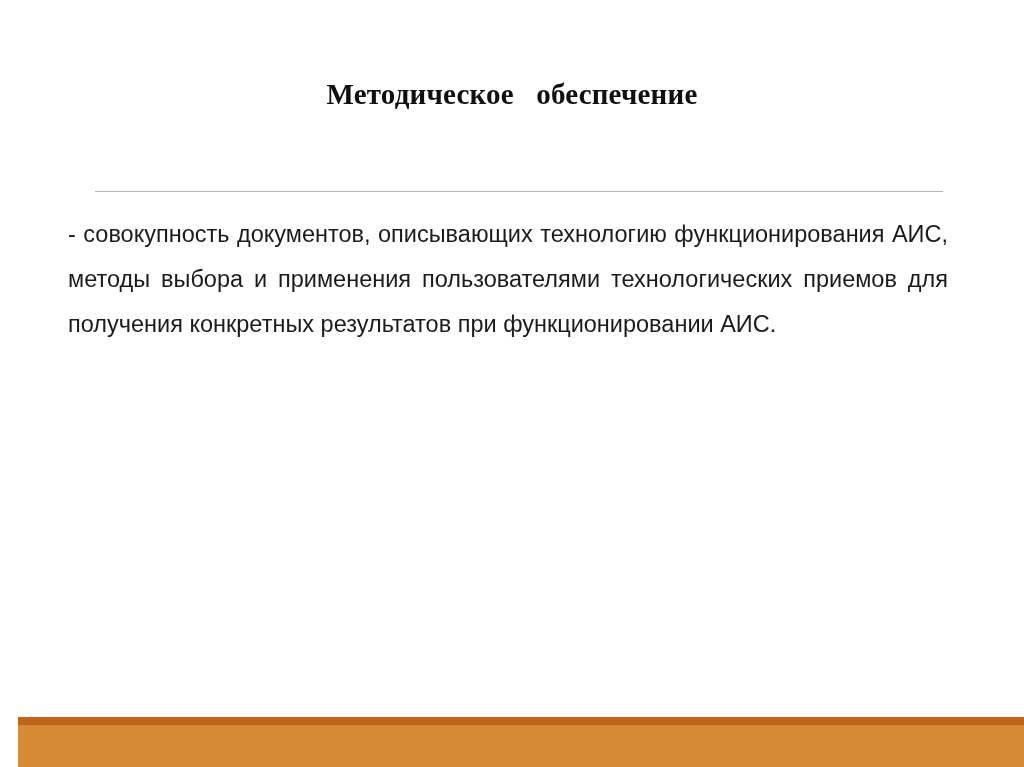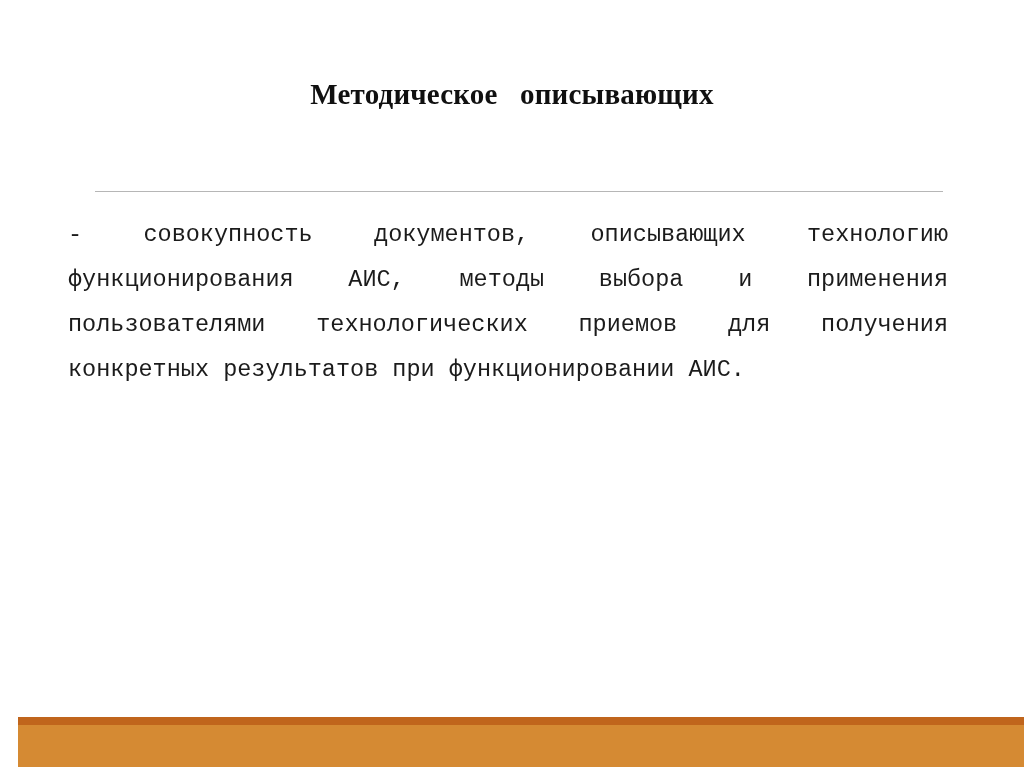--- a/index.html
+++ b/index.html
@@ -81,39 +81,39 @@
     top: 191px;
     width: 848px;
     height: 1px;
     background: #b6b6b6;
   }
   .body-text {
     position: absolute;
     left: 68px;
     top: 212px;
     width: 880px;
-    font-family: Liberation Mono, monospace;
+    font-family: Liberation Sans, sans-serif;
     font-size: 23.5px;
     line-height: 45px;
     color: #1b1b1b;
     text-align: justify;
     text-indent: 0;
     hyphens: none;
   }
 </style>
 </head>
 <body>
 
 <div class="slide">
 
   <div class="left-bar">
     <div class="left-bar-inner"></div>
   </div>
 
-  <div class="title">Методическое   описывающих</div>
+  <div class="title">Методическое   обеспечение</div>
 
   <div class="divider"></div>
 
   <div class="body-text">- совокупность документов, описывающих технологию функционирования АИС, методы выбора и применения пользователями технологических приемов для получения конкретных результатов при функционировании АИС.</div>
 
   <div class="bottom-accent">
     <div class="band-orange"></div>
     <div class="band-olive"></div>
   </div>
 

